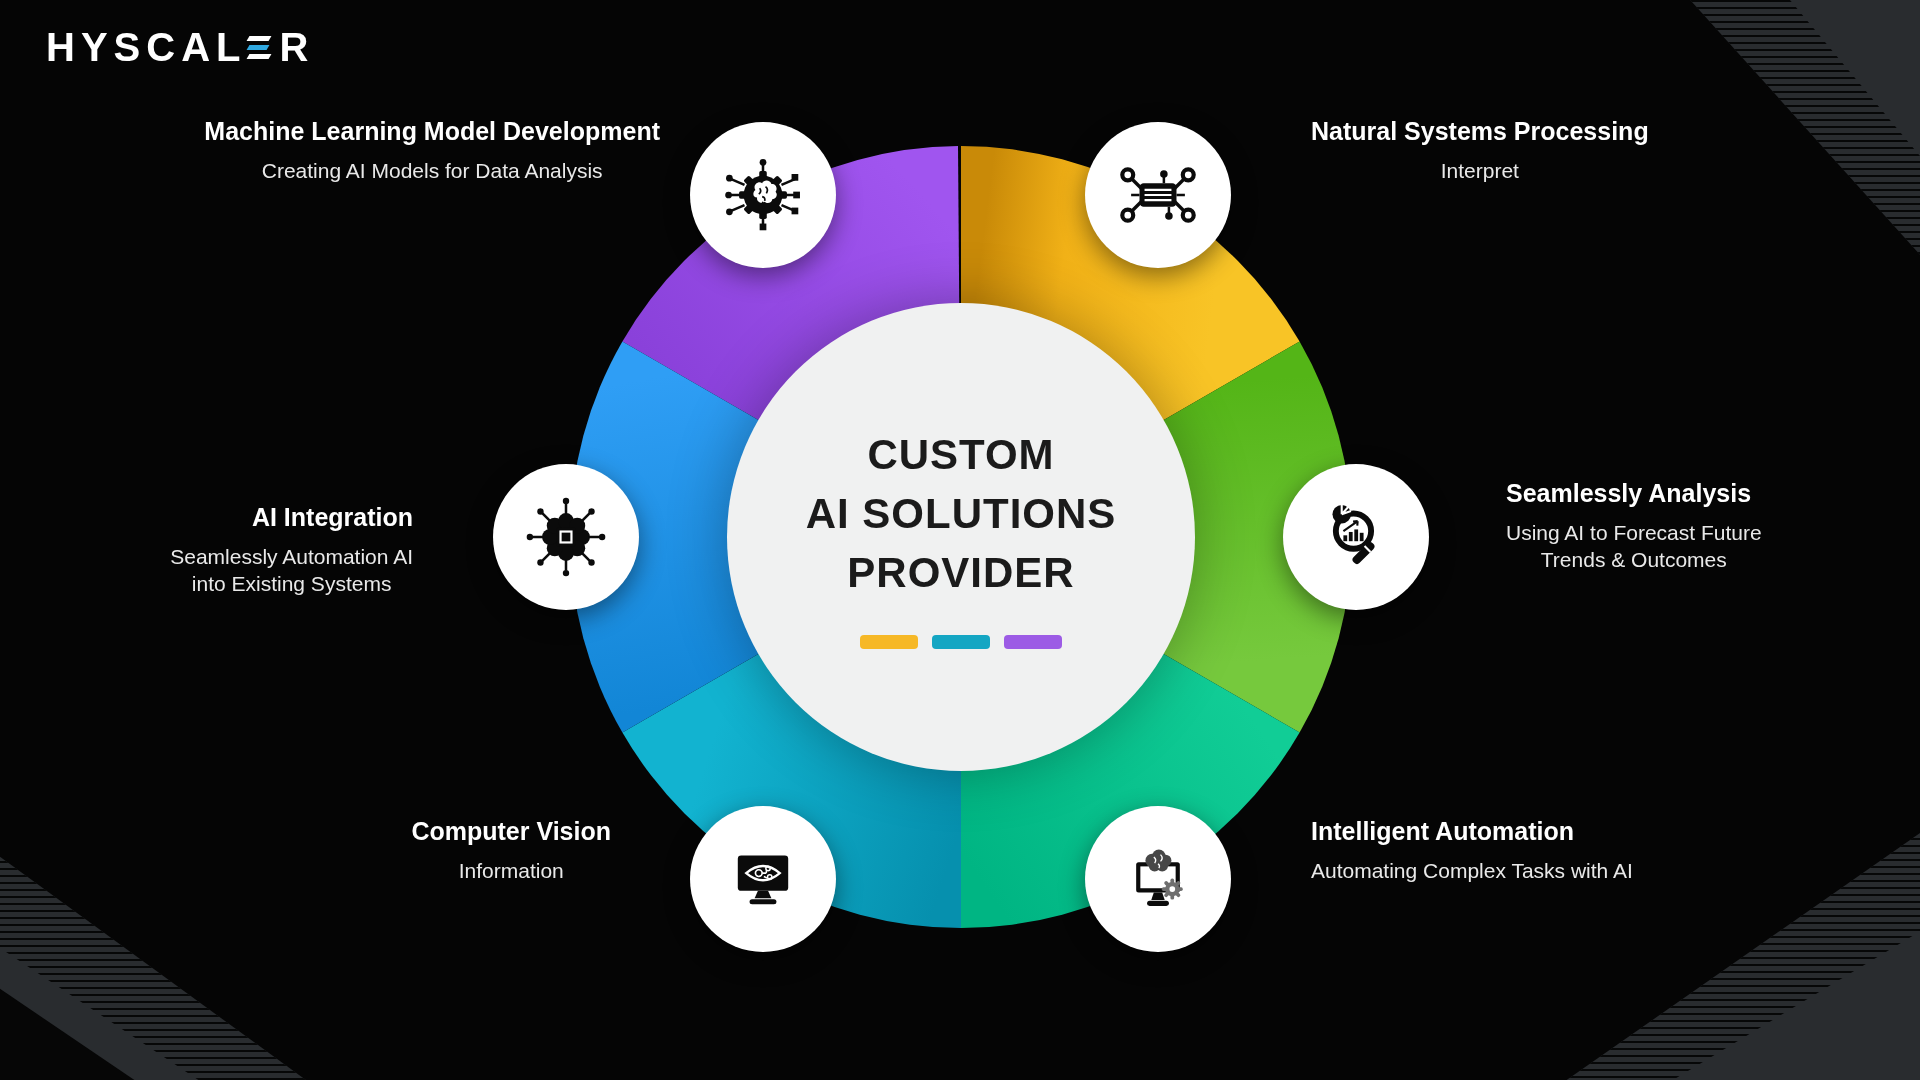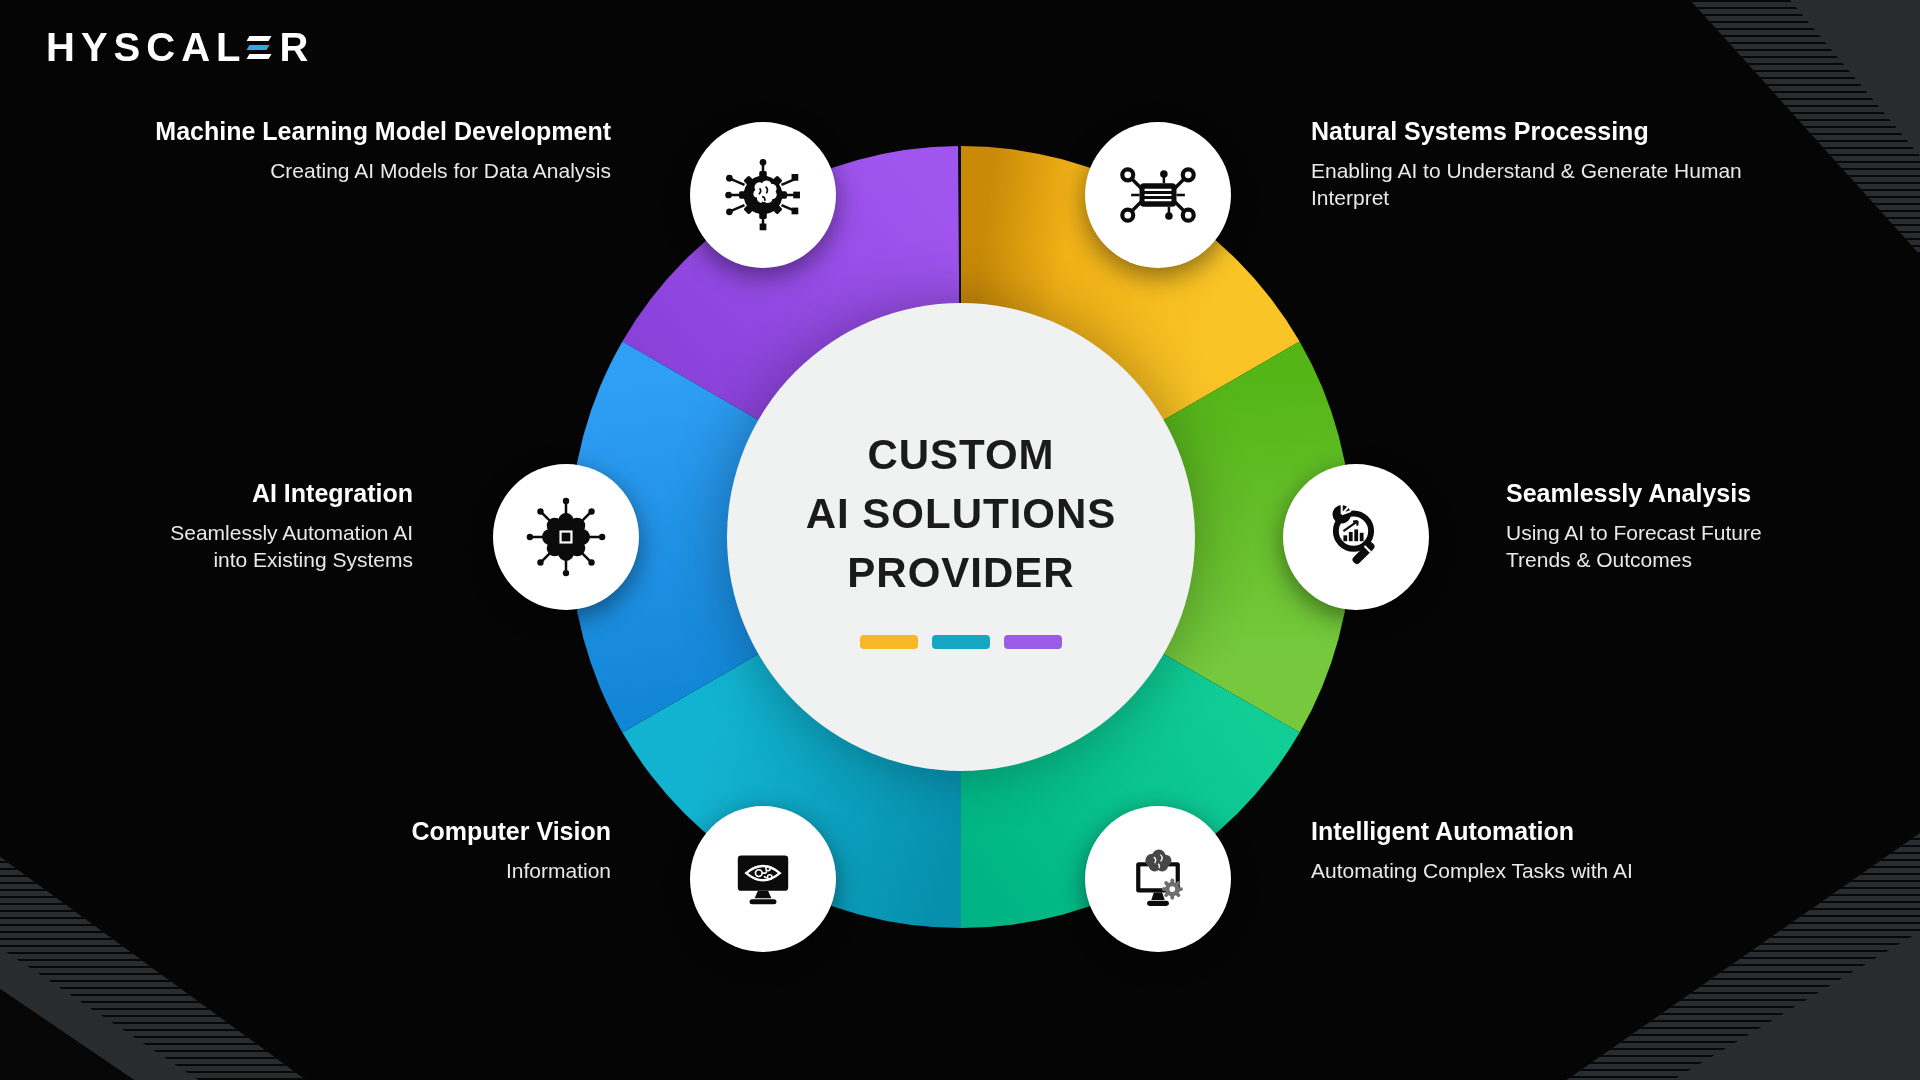--- a/index.html
+++ b/index.html
@@ -56,24 +56,24 @@
   .ic-tr{left:1085px;top:122px;}
   .ic-l{left:493px;top:464px;}
   .ic-r{left:1283px;top:464px;}
   .ic-bl{left:690px;top:806px;}
   .ic-br{left:1085px;top:806px;}
 
   
   .label{position:absolute;color:#fff;}
   .label.align-right{text-align:right;}
   .label-title{font-size:25px;font-weight:bold;line-height:31px;margin-bottom:10px;white-space:nowrap;}
-  .label-desc{font-size:21px;line-height:27px;color:#e9e9e9;white-space:nowrap;}
-  .lb-ml{right:1309px;top:116px;}
+  .label-desc{font-size:21px;line-height:27px;color:#e9e9e9;white-space:nowrap;text-align:center;}
+  .lb-ml{right:1260px;top:116px;}
   .lb-nlp{left:1311px;top:116px;}
-  .lb-ai{right:1507px;top:478px;}
+  .lb-ai{right:1507px;top:502px;}
   .lb-pred{left:1506px;top:478px;}
   .lb-cv{right:1309px;top:816px;}
   .lb-ia{left:1311px;top:816px;}
 </style>
 </head>
 <body>
 
 <div class="stage">
 
   <div class="corner corner-tr">
@@ -308,21 +308,20 @@
     </svg>
   </div>
 
   <div class="label align-right lb-ml">
     <div class="label-title">Machine Learning Model Development</div>
     <div class="label-desc">Creating AI Models for Data Analysis</div>
   </div>
 
   <div class="label lb-nlp">
     <div class="label-title">Natural Systems Processing</div>
-    <div class="label-desc">Enabling AI to Understand &amp; Generate Human</div>
     <div class="label-desc">Interpret</div>
   </div>
 
   <div class="label align-right lb-ai">
     <div class="label-title">AI Integration</div>
     <div class="label-desc">Seamlessly Automation AI</div>
     <div class="label-desc">into Existing Systems</div>
   </div>
 
   <div class="label lb-pred">

